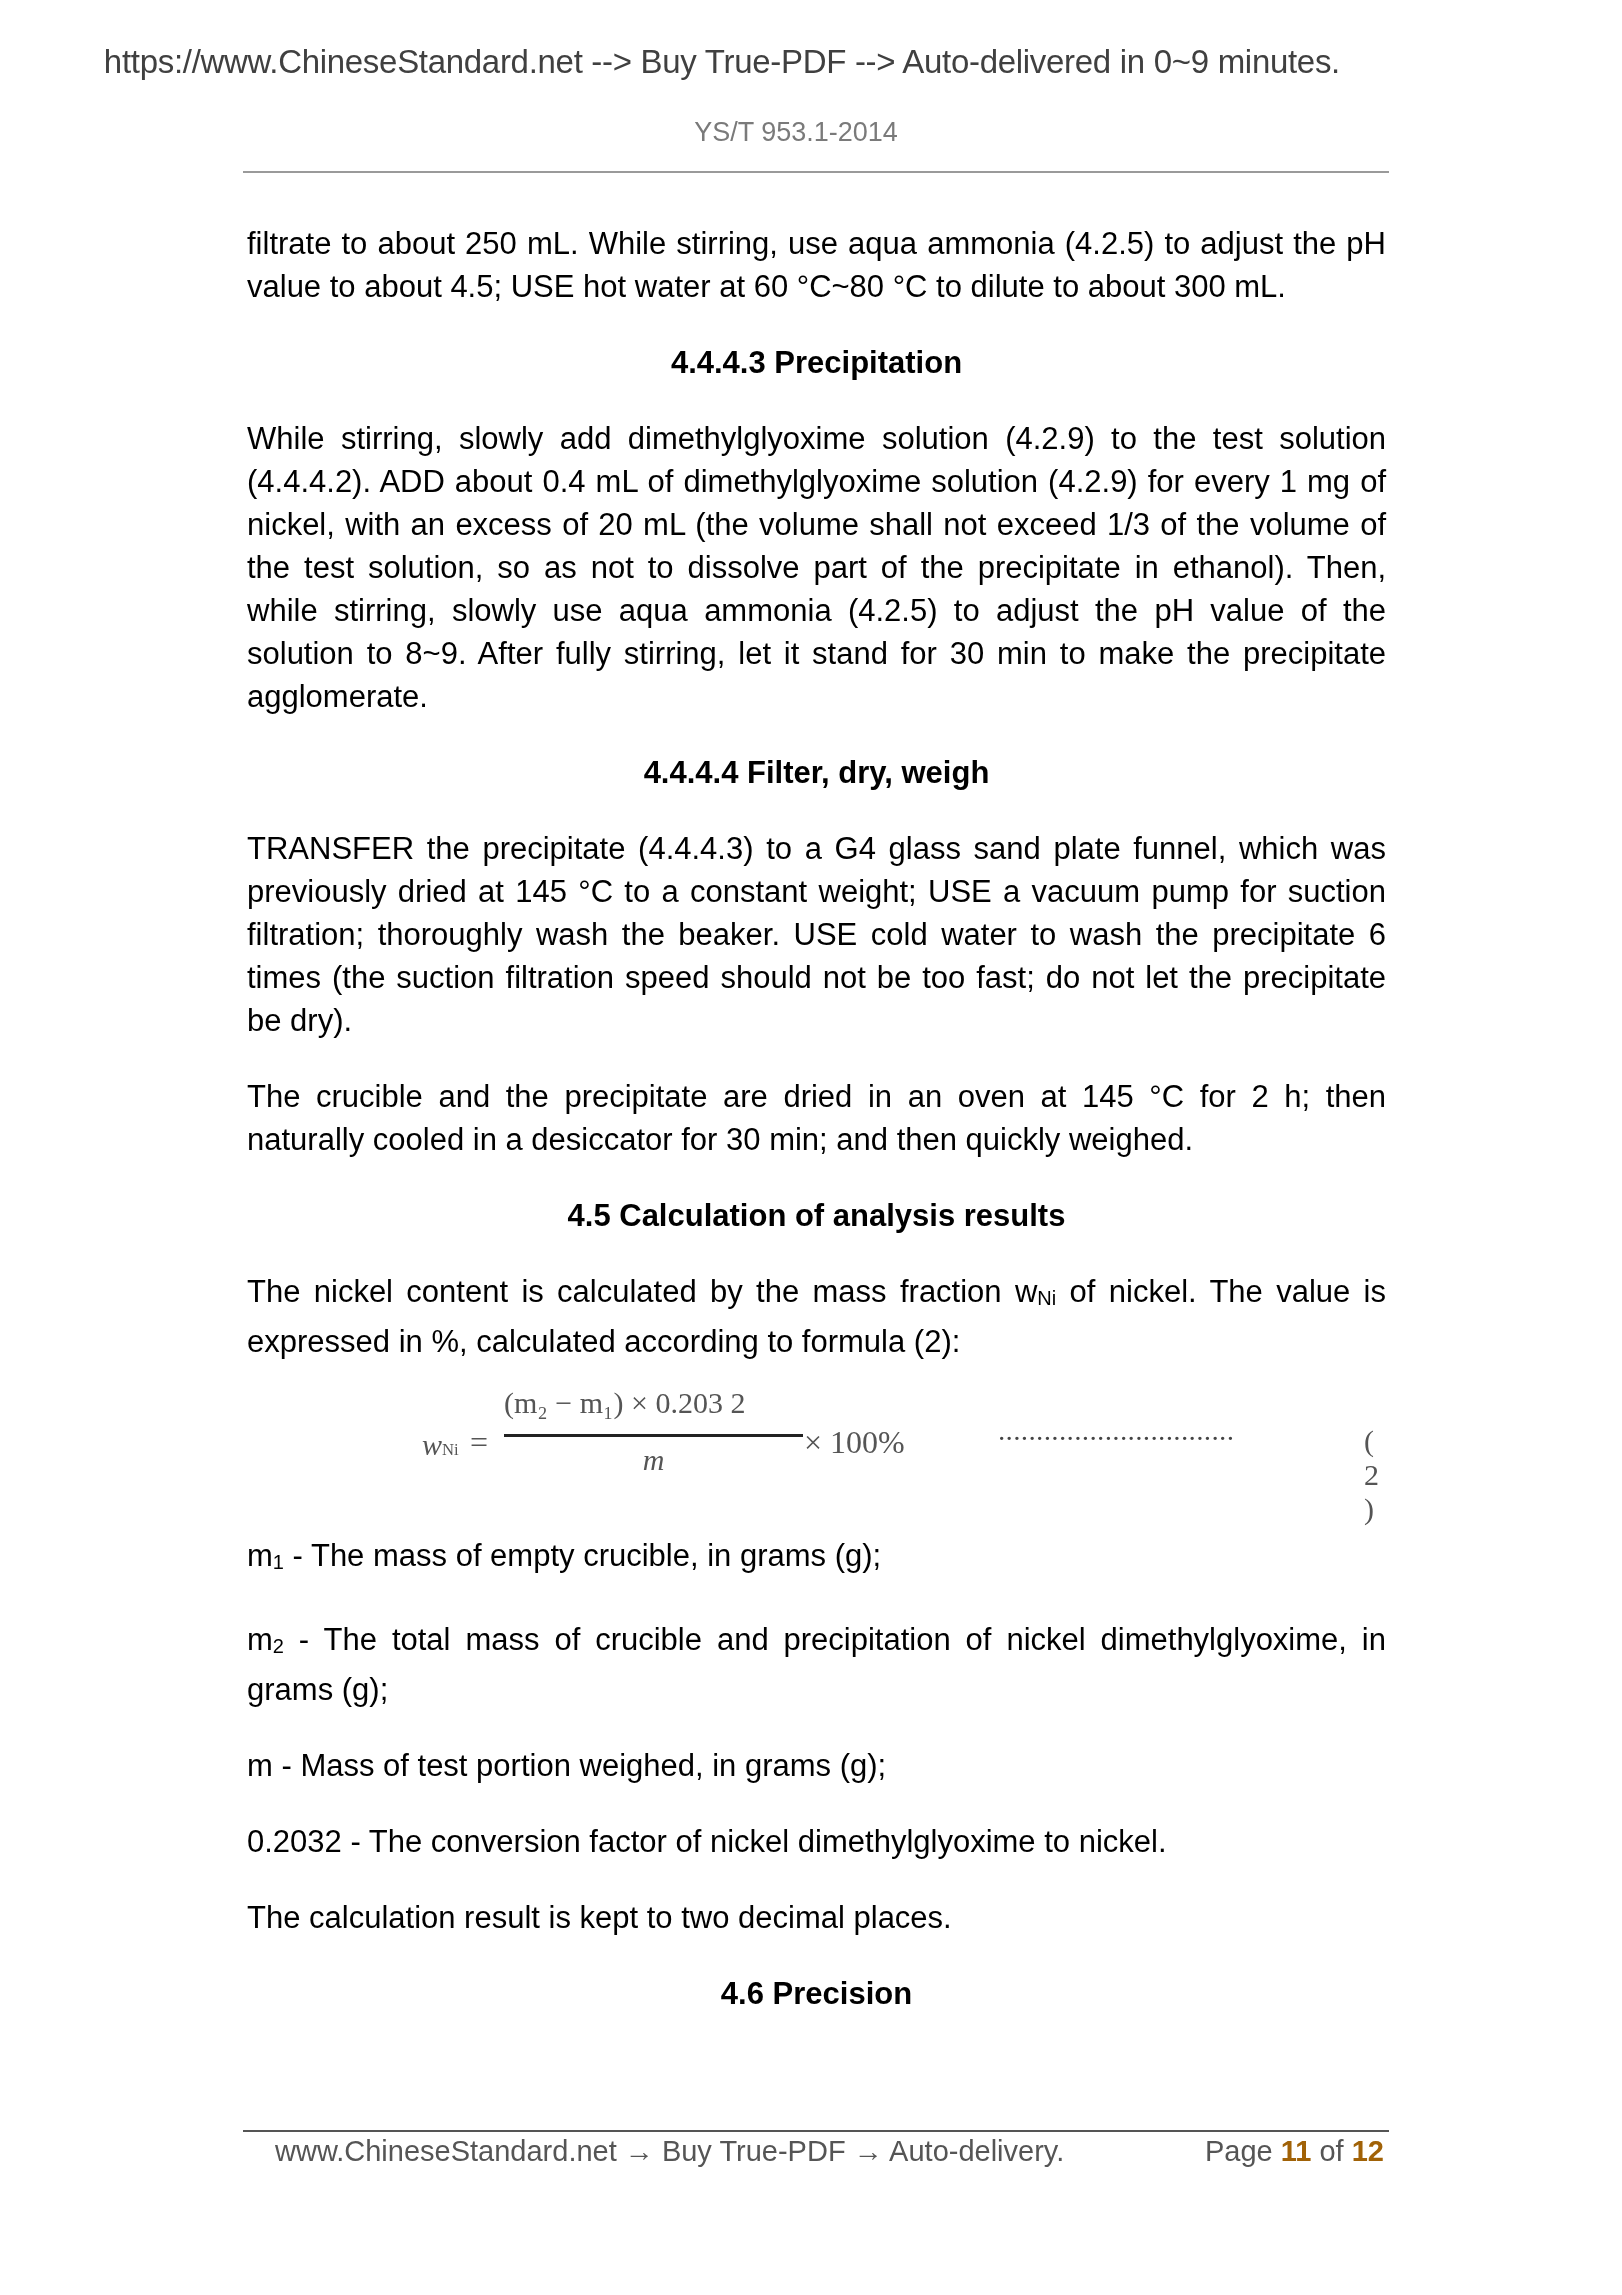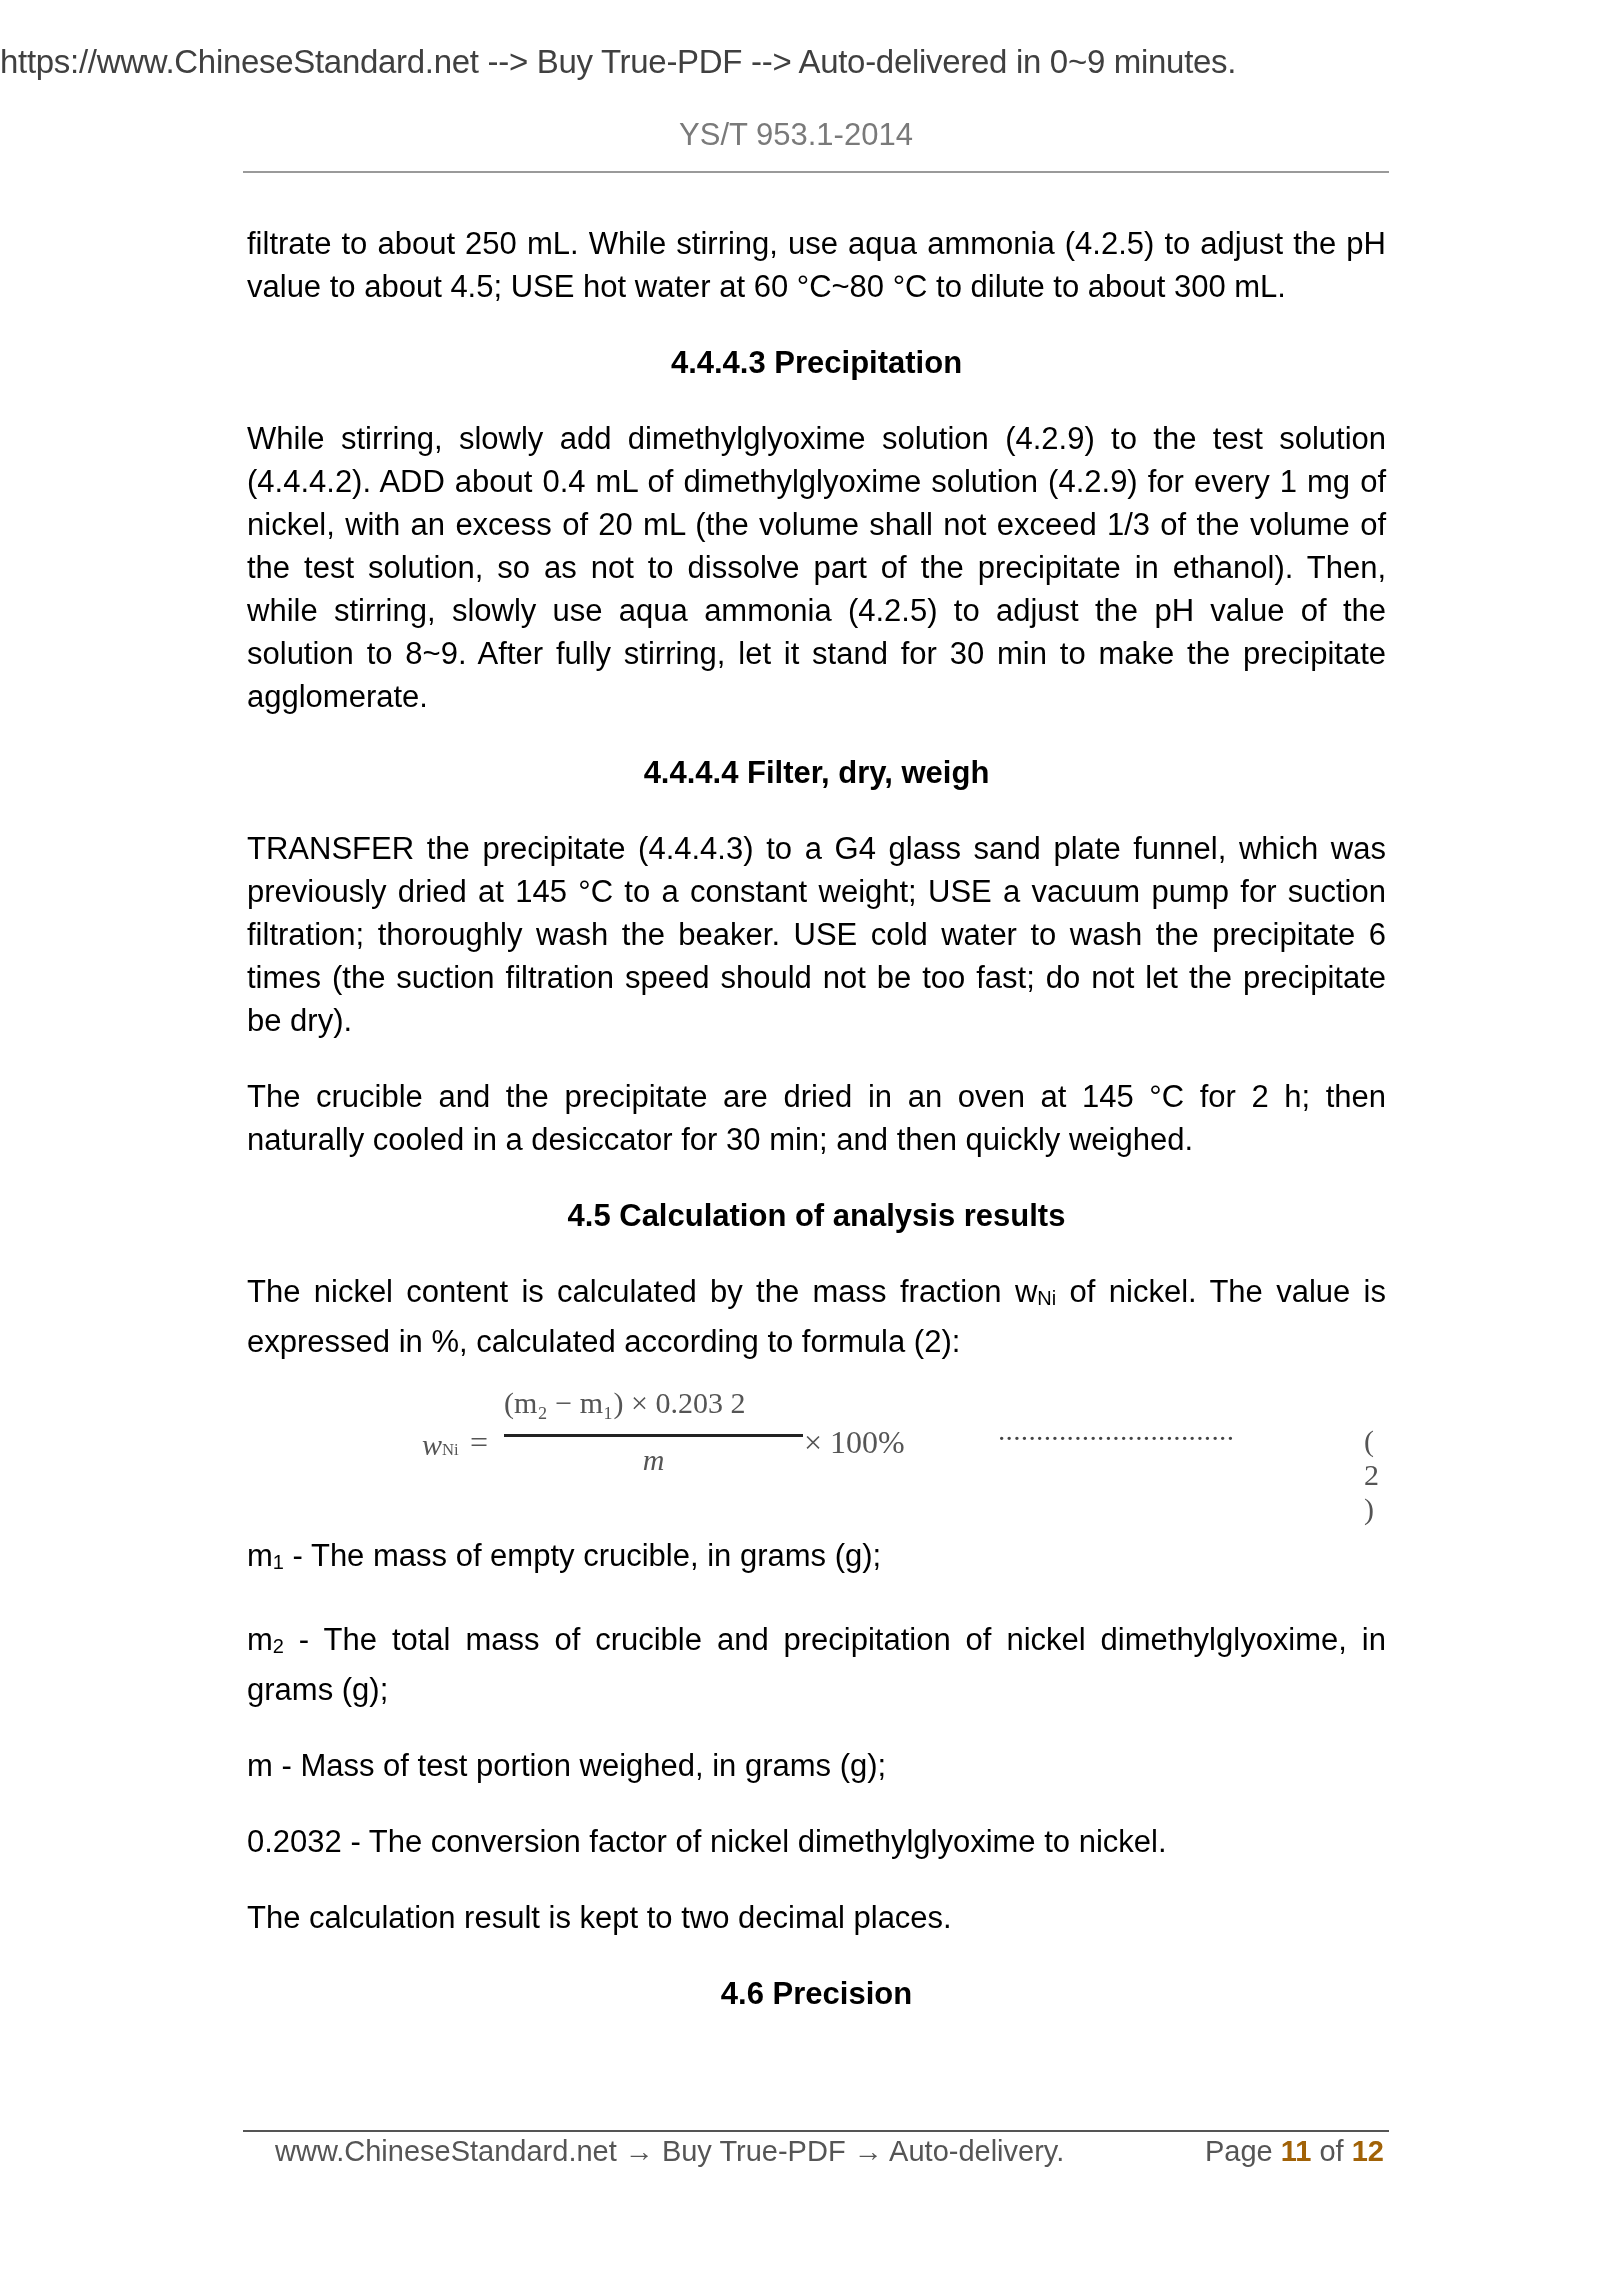--- a/index.html
+++ b/index.html
@@ -1,21 +1,21 @@
 <!DOCTYPE html>
 <html style="font-size:13.3px"><head>
 <meta charset="utf-8">
 <style>
   html, body { margin: 0; padding: 0; background: #ffffff; }
   body { width: 1623px; height: 2295px; position: relative; overflow: hidden;
          font-family: "Liberation Sans", sans-serif; color: #000; }
-  .top-banner { position: absolute; top: 43px; left: 0; width: 1340px; text-align: left;
+  .top-banner { position: absolute; top: 43px; left: 0; width: 1340px; text-align: right;
                 font-size: 33px; color: #404040; letter-spacing: -0.3px; }
   .std-code { position: absolute; top: 117px; left: 0; width: 1592px; text-align: center;
-              font-size: 31px; color: #7a7a7a; }
+              font-size: 27px; color: #7a7a7a; }
   .header-rule { position: absolute; top: 171px; left: 243px; width: 1146px; height: 1.7px; background: #9a9a9a; }
   .content { position: absolute; top: 222px; left: 247px; width: 1139px; }
   p { margin: 0 0 33px 0; font-size: 31px; line-height: 43px; text-align: justify; }
   h3 { margin: 16px 0 33px 0; font-size: 31px; line-height: 43px; font-weight: bold; text-align: center; }
   .sub { font-size: 20px; vertical-align: -3.3px; }
   .formula { position: relative; height: 115px; margin: -10px 0 33px 0; color: #555; font-family: "Liberation Serif", serif; }
   .f-w { position: absolute; left: 175px; top: 42px; font-style: italic; font-size: 30px; }
   .f-w .ni { font-size: 16.7px; font-style: normal; }
   .f-eq { position: absolute; left: 223px; top: 38px; font-size: 32px; }
   .f-num { position: absolute; left: 257px; top: 0; width: 299px; text-align: left; font-size: 30px; }

